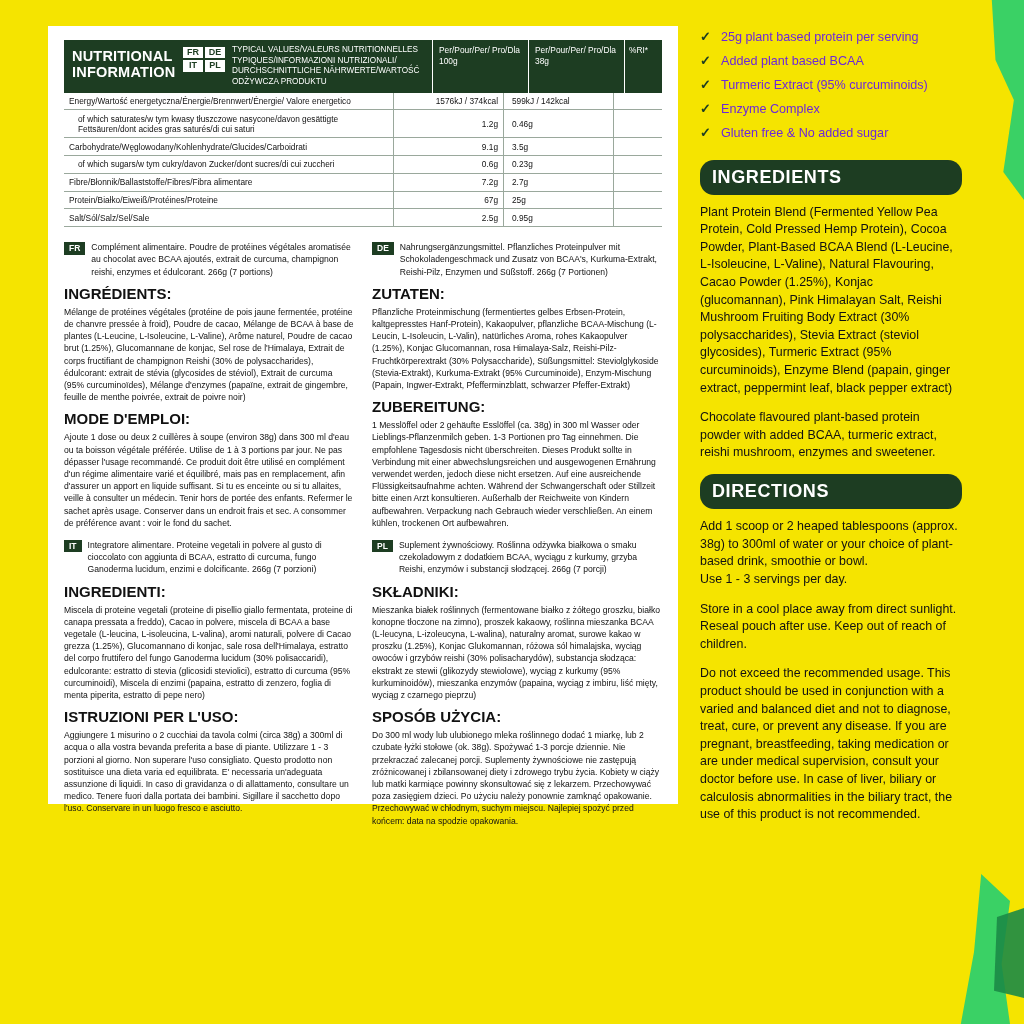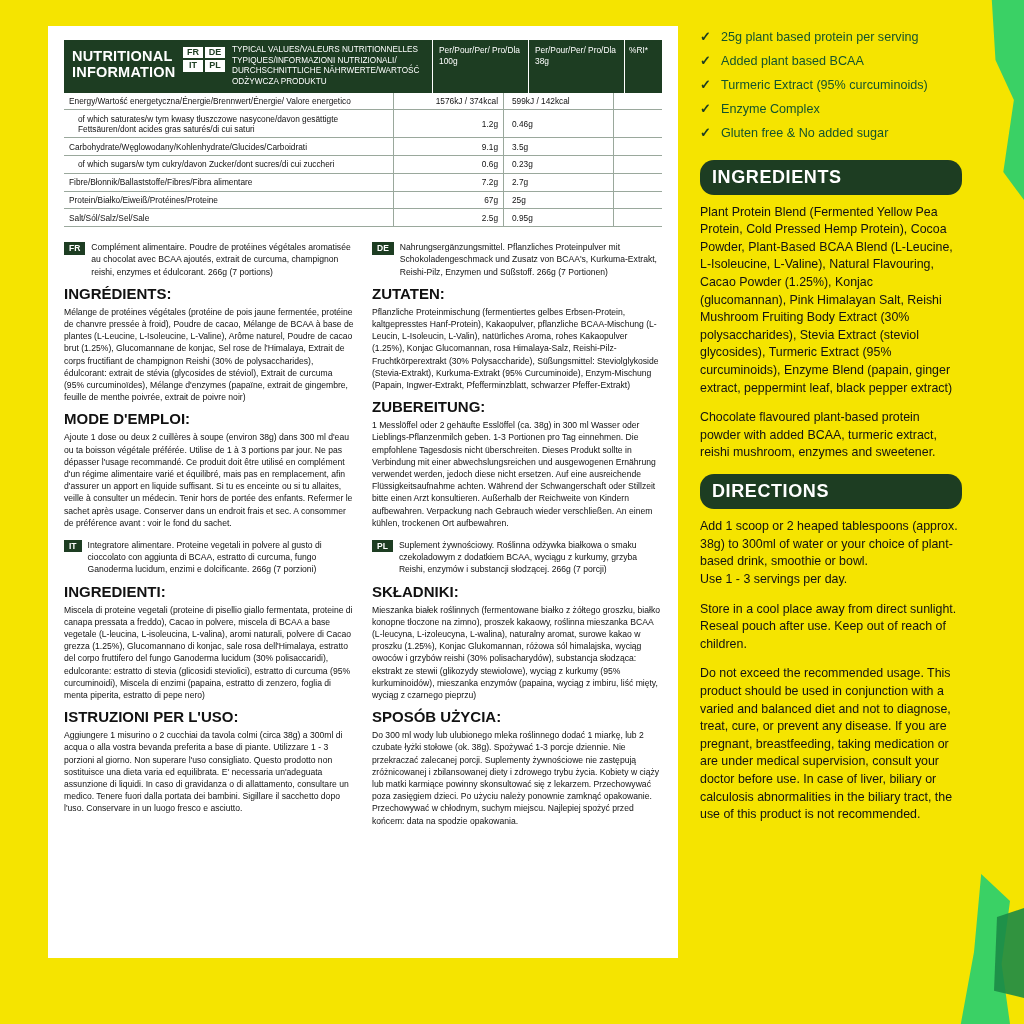--- a/index.html
+++ b/index.html
@@ -30,21 +30,21 @@
   .brush-green-dark{
     right:0;bottom:26px;width:30px;height:90px;
     background:#1c8a46;
     clip-path:polygon(10% 10%,100% 0,100% 100%,0 92%);
     opacity:.9;
   }
 
   .panel{
     position:absolute;
     left:48px;top:26px;
-    width:630px;height:932px;
+    width:630px;height:778px;
     background:#ffffff;
     box-sizing:border-box;
     padding:14px 16px 10px 16px;
   }
 
   
   .nut-head{
     display:flex;
     background:#1d3d22;
     color:#fff;
@@ -155,21 +155,21 @@
   .checks{margin:4px 0 18px 0;}
   .check-item{
     display:flex;align-items:flex-start;gap:8px;
     margin-bottom:9px;
   }
   .tick{
     color:#1d3d22;font-size:13px;line-height:1.1;font-weight:bold;
     width:13px;flex:none;
   }
   .check-text{
-    font-size:12.6px;color:#14532d;line-height:1.2;
+    font-size:12.6px;color:#6d28d9;line-height:1.2;
   }
   .bar{
     background:#1d3d22;color:#fff;
     font-size:18px;font-weight:bold;
     letter-spacing:.6px;
     padding:7px 10px 7px 12px;
     margin-bottom:9px;
     border-radius:14px;
   }
   .rail-p{

